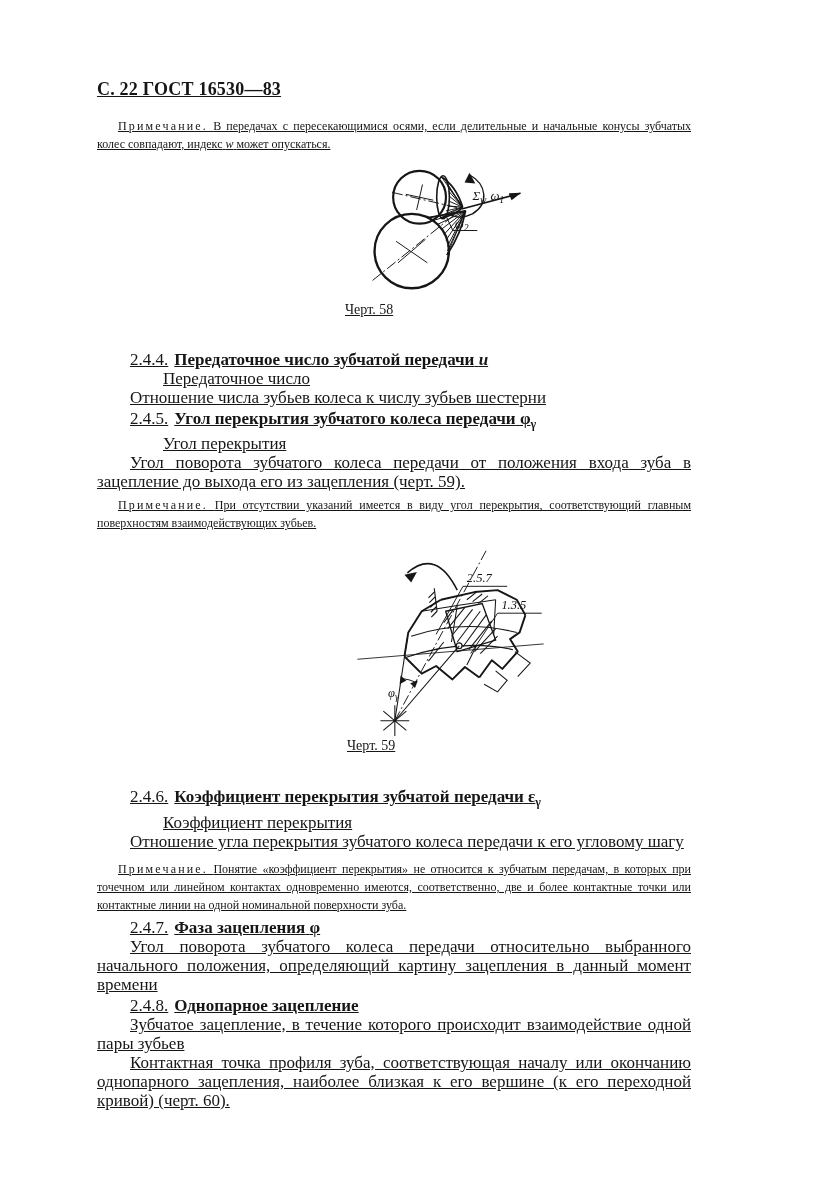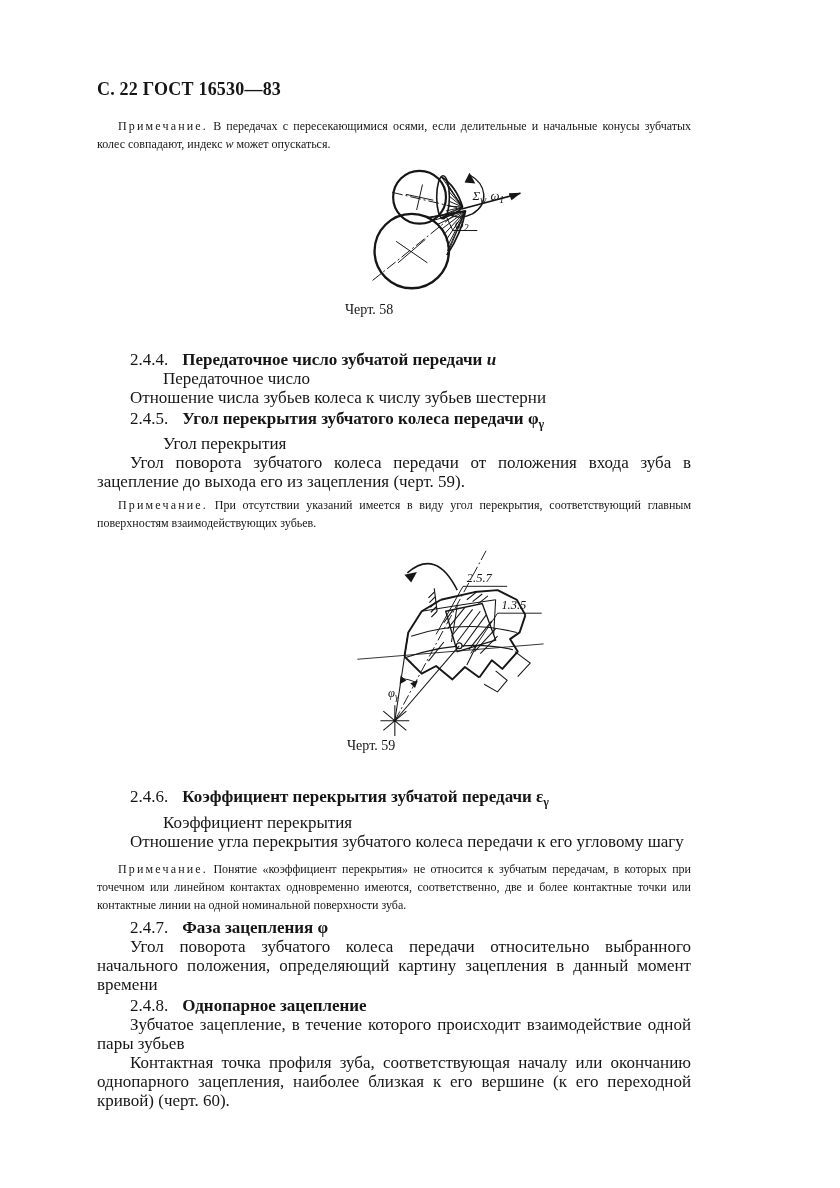--- a/index.html
+++ b/index.html
@@ -8,32 +8,33 @@
     width: 744px;
     height: 1188px;
     background: #ffffff;
     color: #161616;
     font-family: "Liberation Serif", "DejaVu Serif", serif;
     font-size: 17px;
     line-height: 19px;
     overflow: hidden;
     box-sizing: border-box;
     padding: 78px 53px 0 97px; 
+    text-decoration: underline;
   }
   .hdr {
     font-weight: bold;
     font-size: 18px;
     line-height: 22px;
     margin-bottom: 17px;
     letter-spacing: 0.2px;
   }
   p { margin: 0; }
   .body-p { text-align: justify; text-indent: 33px; }
   .sec { text-indent: 33px; margin-top: 2px; }
-  .sec .num { margin-right: 14px; }
+  .sec .num { margin-right: 6px; }
   .sec b .sym { font-style: italic; }
   .sec sub { font-size: 12px; }
   .syn { margin-left: 66px; }
   .note {
     font-size: 12px;
     line-height: 18px;
     text-align: justify;
     text-indent: 21px;
     margin-top: 5px;
   }

